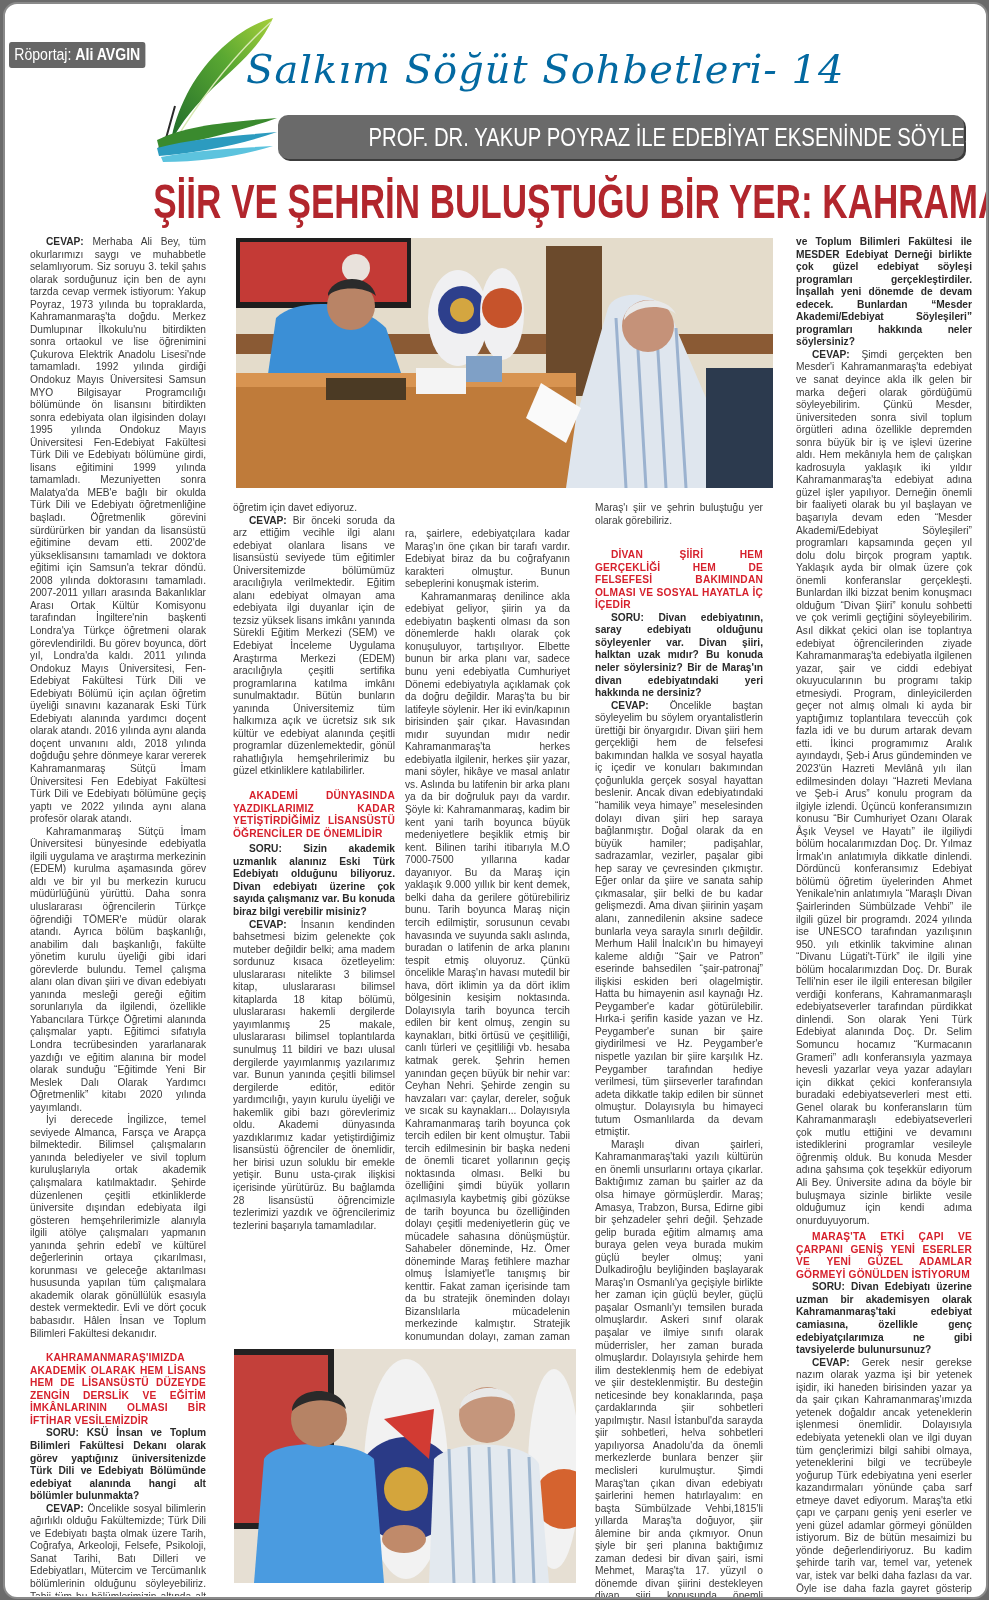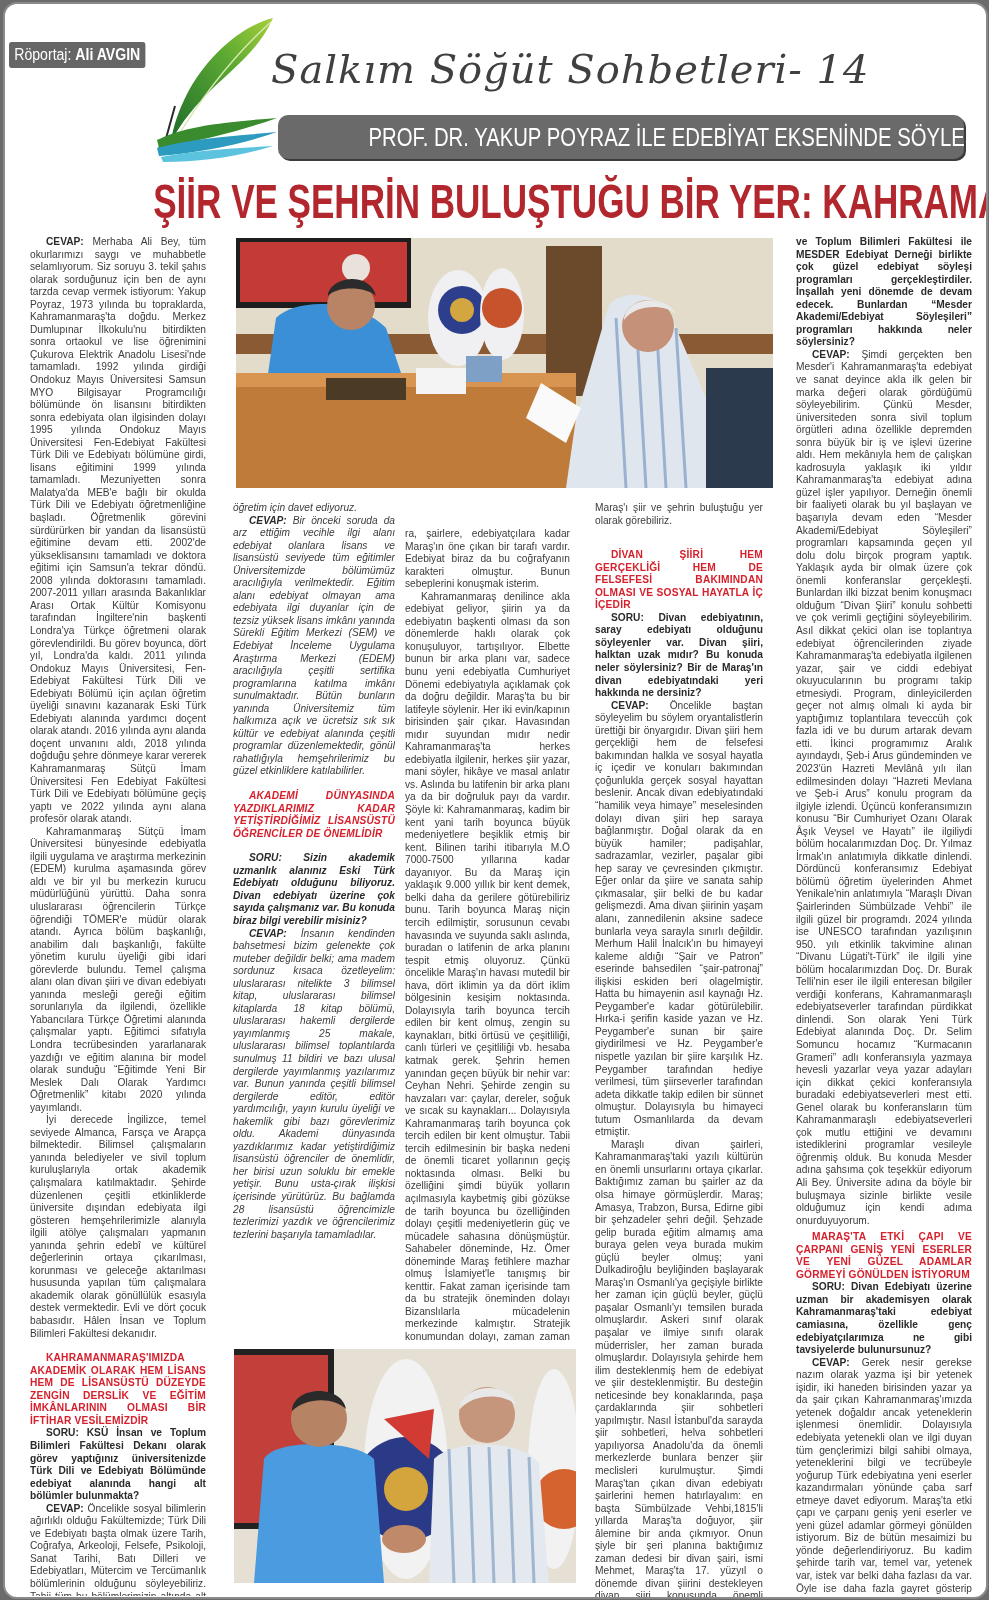--- a/index.html
+++ b/index.html
@@ -9,22 +9,22 @@
     background:#fff; border:2px solid #8a8a8a; border-radius:14px; overflow:hidden;
   }
   .byline {
     position:absolute; left:4px; top:38px; height:26px; padding:0 6px;
     background:#666; color:#fff; border-radius:3px;
     font-family:"Liberation Sans", sans-serif; font-size:16px; line-height:26px; transform:scaleX(0.88); transform-origin:left center;
   }
   .byline b { font-weight:bold; }
   .logo { position:absolute; left:140px; top:10px; width:140px; height:150px; }
   .series-title {
-    position:absolute; left:266px; top:42px; font-family:"DejaVu Serif", serif; font-style:italic;
-    font-size:40px; color:#404040; letter-spacing:1px; white-space:nowrap;
+    position:absolute; left:241px; top:42px; font-family:"DejaVu Serif", serif; font-style:italic;
+    font-size:40px; color:#0369a1; letter-spacing:1px; white-space:nowrap;
   }
   .subtitle-bar {
     position:absolute; left:273px; top:111px; width:669px; height:44px; background:#6a6a6a;
     border-radius:10px; box-shadow:2px 2px 0 #3c3c3c;padding-left:17px;
   }
   .subtitle-bar span {
     display:block; color:#fff; font-size:26px; line-height:44px; text-align:center; white-space:nowrap;
     transform:scaleX(0.78); transform-origin:center center; font-weight:normal;
   }
   .headline {
@@ -34,21 +34,21 @@
   }
   .col {
     position:absolute; font-size:10.2px; line-height:12.55px; color:#3b3b3b; text-align:justify;
     hyphens:manual; overflow:hidden;
   }
   .col p { margin:0; text-indent:16px; }
   .col .q { font-weight:bold; color:#2a2a2a; }
   .col .lbl { font-weight:bold; color:#2a2a2a; }
   .col .sub { color:#d6202c; font-weight:bold; text-indent:16px; margin-top:12px; letter-spacing:0.2px; }
   .c1 { left:25px; top:232px; width:176px; height:1360px; }
-  .c2 { left:228px; top:498px; width:162px; height:780px;font-style:italic; }
+  .c2 { left:228px; top:498px; width:162px; height:780px; }
   .c3 { left:400px; top:524px; width:165px; height:815px; }
   .c4 { left:590px; top:498px; width:168px; height:1100px; }
   .c5 { left:783px; top:232px; width:176px; height:1360px;margin-left:8px; }
   .photo { position:absolute; overflow:hidden; background:#cfc6b7; }
   .photo1 { left:231px; top:234px; width:537px; height:250px; }
   .photo2 { left:229px; top:1345px; width:342px; height:234px; }
 </style>
 </head>
 <body>
 
@@ -141,21 +141,21 @@
     <p>İyi derecede İngilizce, temel seviyede Almanca, Farsça ve Arapça bilmektedir. Bilimsel çalışmaların yanında belediyeler ve sivil toplum kuruluşlarıyla ortak akademik çalışmalara katılmaktadır. Şehirde düzenlenen çeşitli etkinliklerde üniversite dışından edebiyata ilgi gösteren hemşehrilerimizle alanıyla ilgili atölye çalışmaları yapmanın yanında şehrin edebî ve kültürel değerlerinin ortaya çıkarılması, korunması ve geleceğe aktarılması hususunda yapılan tüm çalışmalara akademik olarak gönüllülük esasıyla destek vermektedir. Evli ve dört çocuk babasıdır. Hâlen İnsan ve Toplum Bilimleri Fakültesi dekanıdır.</p>
     <p class="sub">KAHRAMANMARAŞ'IMIZDA AKADEMİK OLARAK HEM LİSANS HEM DE LİSANSÜSTÜ DÜZEYDE ZENGİN DERSLİK VE EĞİTİM İMKÂNLARININ OLMASI BİR İFTİHAR VESİLEMİZDİR</p>
     <p class="q"><span>SORU:</span> <span>KSÜ İnsan ve Toplum Bilimleri Fakültesi Dekanı olarak görev yaptığınız üniversitenizde Türk Dili ve Edebiyatı Bölümünde edebiyat alanında hangi alt bölümler bulunmakta?</span></p>
     <p><span class="lbl">CEVAP:</span> <span>Öncelikle sosyal bilimlerin ağırlıklı olduğu Fakültemizde; Türk Dili ve Edebiyatı başta olmak üzere Tarih, Coğrafya, Arkeoloji, Felsefe, Psikoloji, Sanat Tarihi, Batı Dilleri ve Edebiyatları, Mütercim ve Tercümanlık bölümlerinin olduğunu söyleyebiliriz. Tabii tüm bu bölümlerimizin altında alt anabilim dalları da mevcuttur. Sorunuza gelecek olursak Türk Dili ve Edebiyatı bölümümüzün alt anabilim dalları şunlardır: Eski Türk Edebiyatı, Yeni Türk Edebiyatı, Eski Türk Dili, Yeni Türk Dili, Türk Halk Edebiyatı ve Halkbilimi. Edebiyatın başkenti olarak bilinen Kahramanmaraş'ımızda akademik olarak hem lisans hem de lisansüstü düzeyde zengin derslik ve eğitim imkânlarının olması bir iftihar vesilesidir. Hazreti Peygamber'in “Beşikten mezara ilim öğreniniz” hadis-i şerifi gereğince edebiyata sevdalı Kahramanmaraşlı vatandaşlarımıza bölümümüzde bu imkânlar sunulmaktadır ve bölümde çok değerli hocalarımız görev yapmaktadır. Tüm ilgilileri yaş ve statü meselesine takılmadan Üniversitemizdeki birimlere eğitim ve</span></p>
   </div>
 
   <div class="col c2">
     <p style="text-indent:0">öğretim için davet ediyoruz.</p>
     <p><span class="lbl">CEVAP:</span> <span>Bir önceki soruda da arz ettiğim vecihle ilgi alanı edebiyat olanlara lisans ve lisansüstü seviyede tüm eğitimler Üniversitemizde bölümümüz aracılığıyla verilmektedir. Eğitim alanı edebiyat olmayan ama edebiyata ilgi duyanlar için de tezsiz yüksek lisans imkânı yanında Sürekli Eğitim Merkezi (SEM) ve Edebiyat İnceleme Uygulama Araştırma Merkezi (EDEM) aracılığıyla çeşitli sertifika programlarına katılma imkânı sunulmaktadır. Bütün bunların yanında Üniversitemiz tüm halkımıza açık ve ücretsiz sık sık kültür ve edebiyat alanında çeşitli programlar düzenlemektedir, gönül rahatlığıyla hemşehrilerimiz bu güzel etkinliklere katılabilirler.</span></p>
     <p class="sub">AKADEMİ DÜNYASINDA YAZDIKLARIMIZ KADAR YETİŞTİRDİĞİMİZ LİSANSÜSTÜ ÖĞRENCİLER DE ÖNEMLİDİR</p>
-    <p class="q" style="margin-top:12px"><span>SORU:</span> <span>Sizin akademik uzmanlık alanınız Eski Türk Edebiyatı olduğunu biliyoruz. Divan edebiyatı üzerine çok sayıda çalışmanız var. Bu konuda biraz bilgi verebilir misiniz?</span></p>
+    <p class="q" style="margin-top:3px"><span>SORU:</span> <span>Sizin akademik uzmanlık alanınız Eski Türk Edebiyatı olduğunu biliyoruz. Divan edebiyatı üzerine çok sayıda çalışmanız var. Bu konuda biraz bilgi verebilir misiniz?</span></p>
     <p><span class="lbl">CEVAP:</span> <span>İnsanın kendinden bahsetmesi bizim gelenekte çok muteber değildir belki; ama madem sordunuz kısaca özetleyelim: uluslararası nitelikte 3 bilimsel kitap, uluslararası bilimsel kitaplarda 18 kitap bölümü, uluslararası hakemli dergilerde yayımlanmış 25 makale, uluslararası bilimsel toplantılarda sunulmuş 11 bildiri ve bazı ulusal dergilerde yayımlanmış yazılarımız var. Bunun yanında çeşitli bilimsel dergilerde editör, editör yardımcılığı, yayın kurulu üyeliği ve hakemlik gibi bazı görevlerimiz oldu. Akademi dünyasında yazdıklarımız kadar yetiştirdiğimiz lisansüstü öğrenciler de önemlidir, her birisi uzun soluklu bir emekle yetişir. Bunu usta-çırak ilişkisi içerisinde yürütürüz. Bu bağlamda 28 lisansüstü öğrencimizle tezlerimizi yazdık ve öğrencilerimiz tezlerini başarıyla tamamladılar.</span></p>
 
   </div>
 
   <div class="col c3">
     <p style="text-indent:0">ra, şairlere, edebiyatçılara kadar Maraş'ın öne çıkan bir tarafı vardır. Edebiyat biraz da bu coğrafyanın karakteri olmuştur. Bunun sebeplerini konuşmak isterim.</p>
     <p>Kahramanmaraş denilince akla edebiyat geliyor, şiirin ya da edebiyatın başkenti olması da son dönemlerde haklı olarak çok konuşuluyor, tartışılıyor. Elbette bunun bir arka planı var, sadece bunu yeni edebiyatla Cumhuriyet Dönemi edebiyatıyla açıklamak çok da doğru değildir. Maraş'ta bu bir latifeyle söylenir. Her iki evin/kapının birisinden şair çıkar. Havasından mıdır suyundan mıdır nedir Kahramanmaraş'ta herkes edebiyatla ilgilenir, herkes şiir yazar, mani söyler, hikâye ve masal anlatır vs. Aslında bu latifenin bir arka planı ya da bir doğruluk payı da vardır. Şöyle ki: Kahramanmaraş, kadim bir kent yani tarih boyunca büyük medeniyetlere beşiklik etmiş bir kent. Bilinen tarihi itibarıyla M.Ö 7000-7500 yıllarına kadar dayanıyor. Bu da Maraş için yaklaşık 9.000 yıllık bir kent demek, belki daha da gerilere götürebiliriz bunu. Tarih boyunca Maraş niçin tercih edilmiştir, sorusunun cevabı havasında ve suyunda saklı aslında, buradan o latifenin de arka planını tespit etmiş oluyoruz. Çünkü öncelikle Maraş'ın havası mutedil bir hava, dört iklimin ya da dört iklim bölgesinin kesişim noktasında. Dolayısıyla tarih boyunca tercih edilen bir kent olmuş, zengin su kaynakları, bitki örtüsü ve çeşitliliği, canlı türleri ve çeşitliliği vb. hesaba katmak gerek. Şehrin hemen yanından geçen büyük bir nehir var: Ceyhan Nehri. Şehirde zengin su havzaları var: çaylar, dereler, soğuk ve sıcak su kaynakları... Dolayısıyla Kahramanmaraş tarih boyunca çok tercih edilen bir kent olmuştur. Tabii tercih edilmesinin bir başka nedeni de önemli ticaret yollarının geçiş noktasında olması. Belki bu özelliğini şimdi büyük yolların açılmasıyla kaybetmiş gibi gözükse de tarih boyunca bu özelliğinden dolayı çeşitli medeniyetlerin güç ve mücadele sahasına dönüşmüştür. Sahabeler döneminde, Hz. Ömer döneminde Maraş fetihlere mazhar olmuş İslamiyet'le tanışmış bir kenttir. Fakat zaman içerisinde tam da bu stratejik öneminden dolayı Bizanslılarla mücadelenin merkezinde kalmıştır. Stratejik konumundan dolayı, zaman zaman Bizanslılar, zaman zaman Müslümanlar şehri almışlardır ama şehir daima bir medeniyet şehri olarak kendini göstermiştir. Tabii medeniyet şehri olması ya da medeniyet merkezi olması onun edebiyat, şiir, sanat, kültür, mimari gibi diğer özelliklerini güçlendirmiştir.</p>
 
   </div>
 

